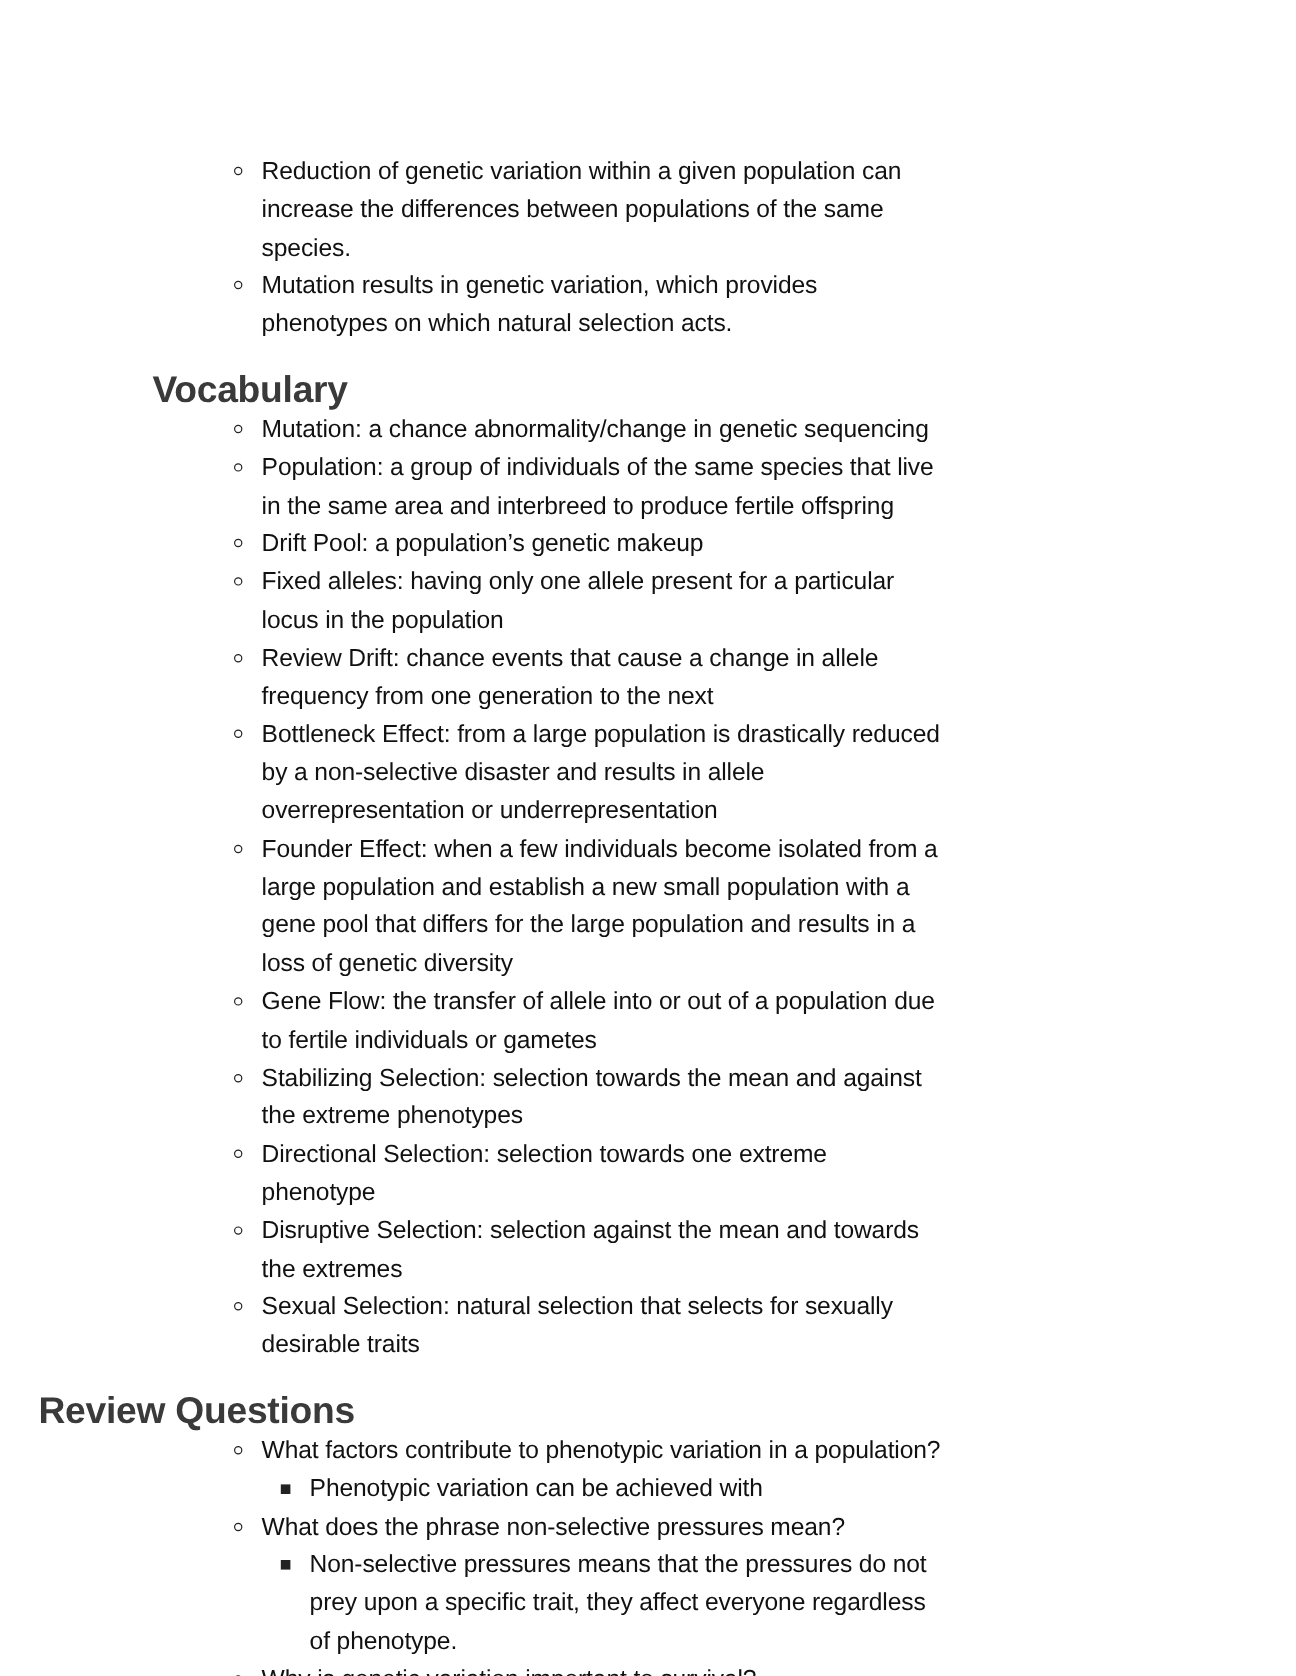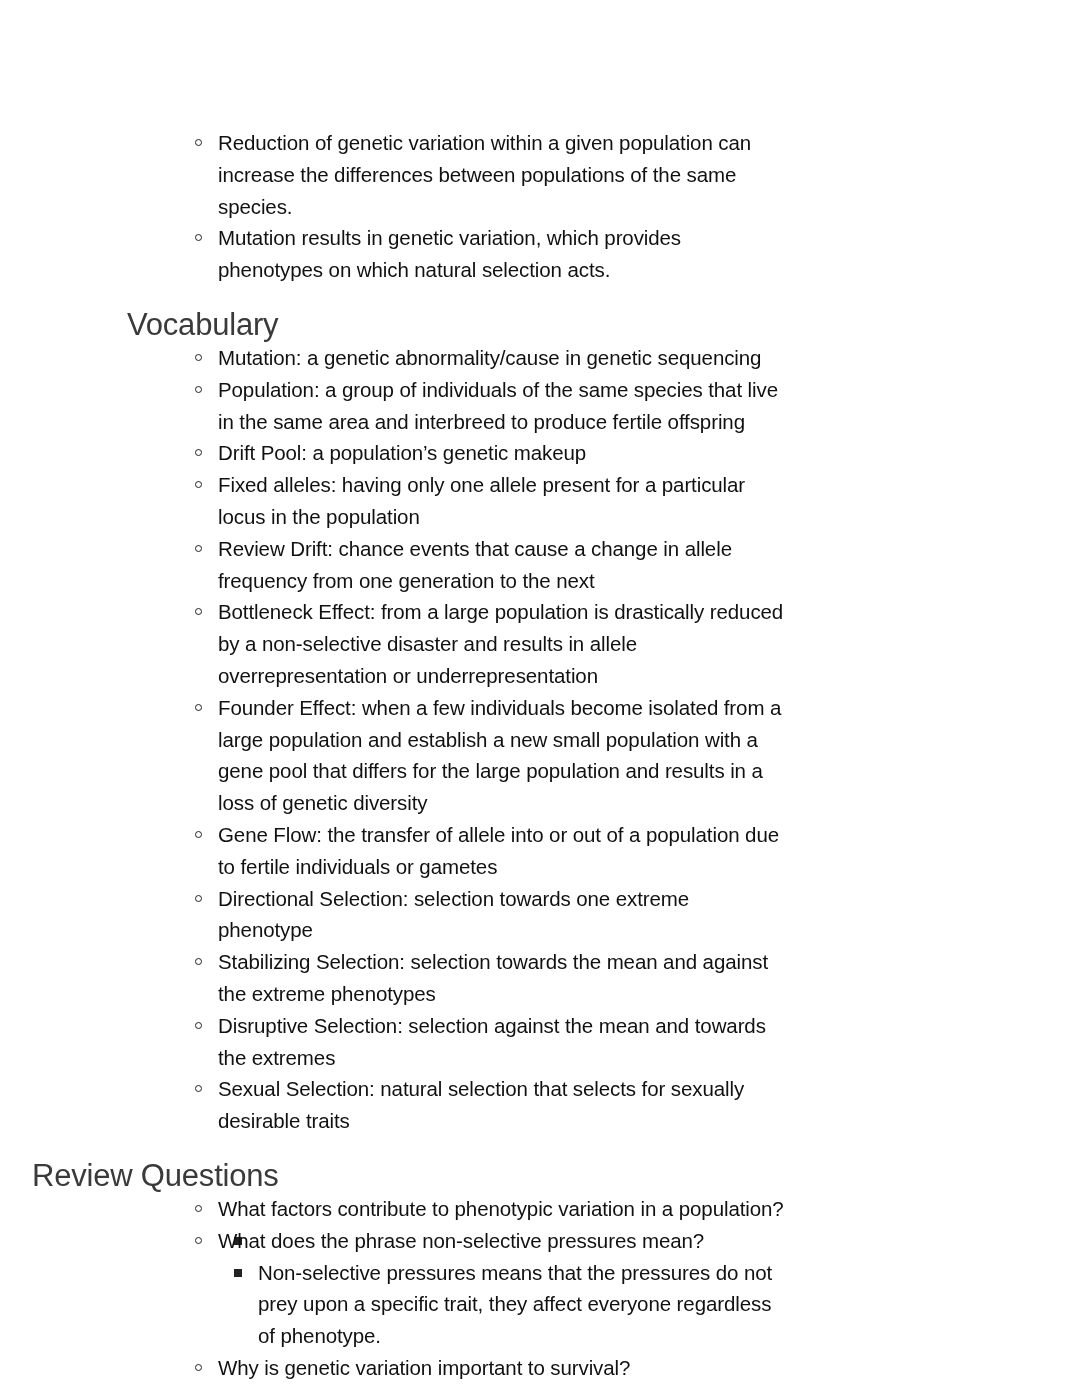--- a/index.html
+++ b/index.html
@@ -59,21 +59,21 @@
       position: absolute;
       left: -24px;
       top: 12px;
       width: 8px;
       height: 8px;
       background: #222;
     }
     h2 {
       margin: 0;
       padding-left: 127px;
-      font-weight: normal;
+      font-weight: bold;
       font-size: 31px;
       color: #3a3a3a;
       letter-spacing: -0.2px;
     }
     .h-vocab {
       margin-top: 18px;
       line-height: 42px;
       margin-bottom: -4px;
     }
     .h-review {
@@ -89,40 +89,40 @@
 <div class="page">
 
   <ul class="l1">
     <li><span class="bullet"></span><span>Reduction of genetic variation within a given population can increase the differences between populations of the same species.</span></li>
     <li><span class="bullet"></span><span>Mutation results in genetic variation, which provides phenotypes on which natural selection acts.</span></li>
   </ul>
 
   <h2 class="h-vocab">Vocabulary</h2>
 
   <ul class="l1">
-    <li><span class="bullet"></span><span>Mutation: a genetic abnormality/cause in genetic sequencing</span></li>
+    <li><span class="bullet"></span><span>Mutation: a chance abnormality/change in genetic sequencing</span></li>
     <li><span class="bullet"></span><span>Population: a group of individuals of the same species that live in the same area and interbreed to produce fertile offspring</span></li>
     <li><span class="bullet"></span><span>Drift Pool: a population’s genetic makeup</span></li>
     <li><span class="bullet"></span><span>Fixed alleles: having only one allele present for a particular locus in the population</span></li>
     <li><span class="bullet"></span><span>Review Drift: chance events that cause a change in allele frequency from one generation to the next</span></li>
     <li><span class="bullet"></span><span>Bottleneck Effect: from a large population is drastically reduced by a non-selective disaster and results in allele overrepresentation or underrepresentation</span></li>
     <li><span class="bullet"></span><span>Founder Effect: when a few individuals become isolated from a large population and establish a new small population with a gene pool that differs for the large population and results in a loss of genetic diversity</span></li>
     <li><span class="bullet"></span><span>Gene Flow: the transfer of allele into or out of a population due to fertile individuals or gametes</span></li>
+    <li><span class="bullet"></span><span>Stabilizing Selection: selection towards the mean and against the extreme phenotypes</span></li>
     <li><span class="bullet"></span><span>Directional Selection: selection towards one extreme phenotype</span></li>
-    <li><span class="bullet"></span><span>Stabilizing Selection: selection towards the mean and against the extreme phenotypes</span></li>
     <li><span class="bullet"></span><span>Disruptive Selection: selection against the mean and towards the extremes</span></li>
     <li><span class="bullet"></span><span>Sexual Selection: natural selection that selects for sexually desirable traits</span></li>
   </ul>
 
   <h2 class="h-review">Review Questions</h2>
 
   <ul class="l1">
     <li><span class="bullet"></span><span>What factors contribute to phenotypic variation in a population?</span>
       <ul class="l2">
-        <li><span class="bullet"></span></li>
+        <li><span class="bullet"></span><span>Phenotypic variation can be achieved with</span></li>
       </ul>
     </li>
     <li><span class="bullet"></span><span>What does the phrase non-selective pressures mean?</span>
       <ul class="l2">
         <li><span class="bullet"></span><span>Non-selective pressures means that the pressures do not prey upon a specific trait, they affect everyone regardless of phenotype.</span></li>
       </ul>
     </li>
     <li><span class="bullet"></span><span>Why is genetic variation important to survival?</span></li>
   </ul>
 

